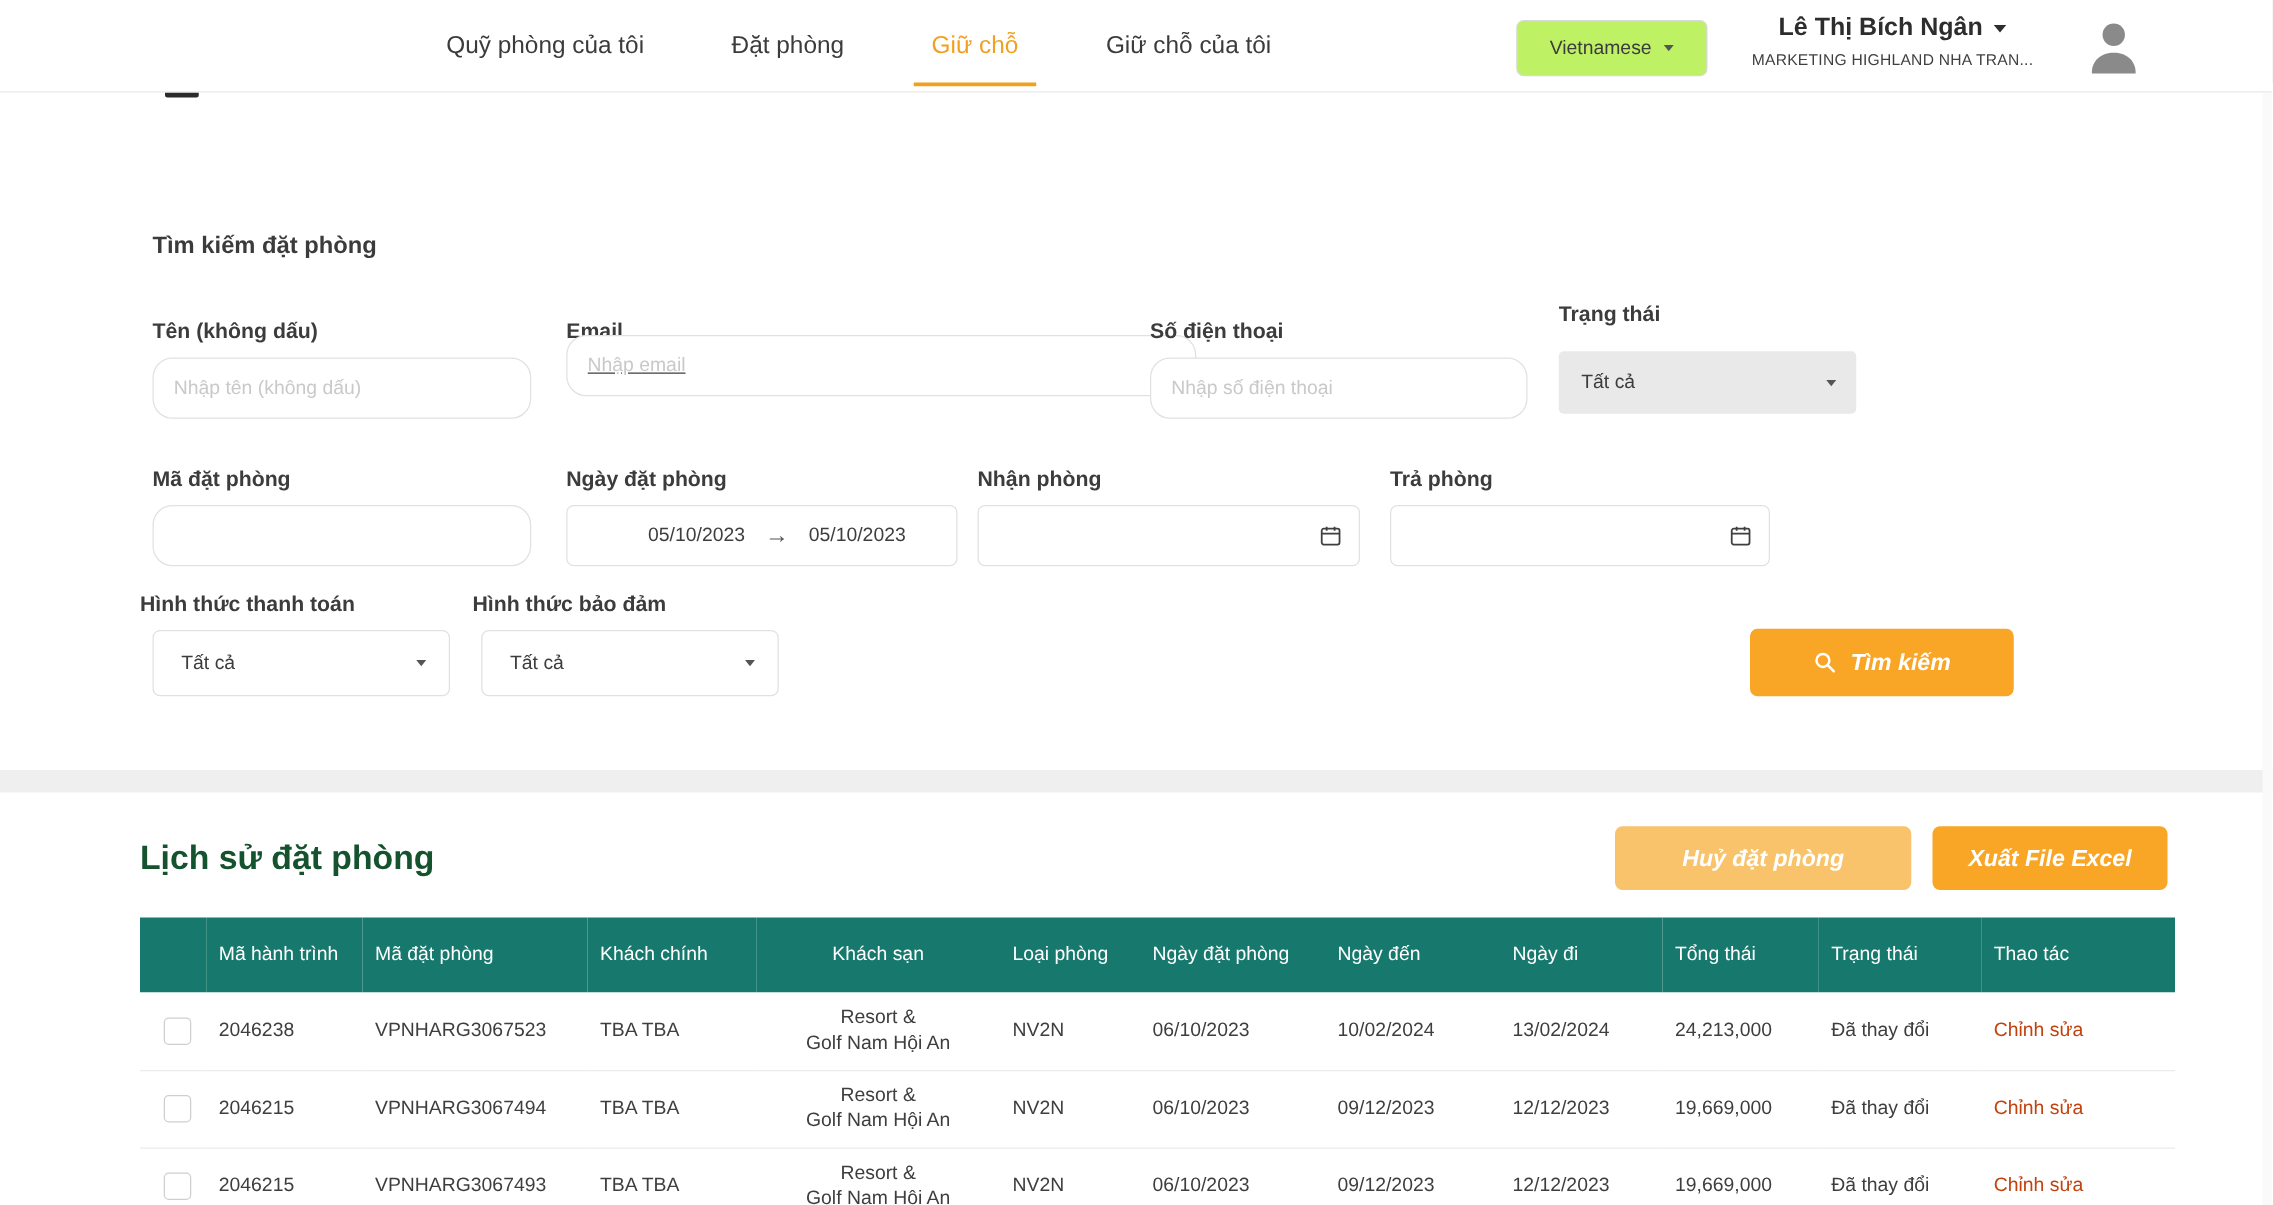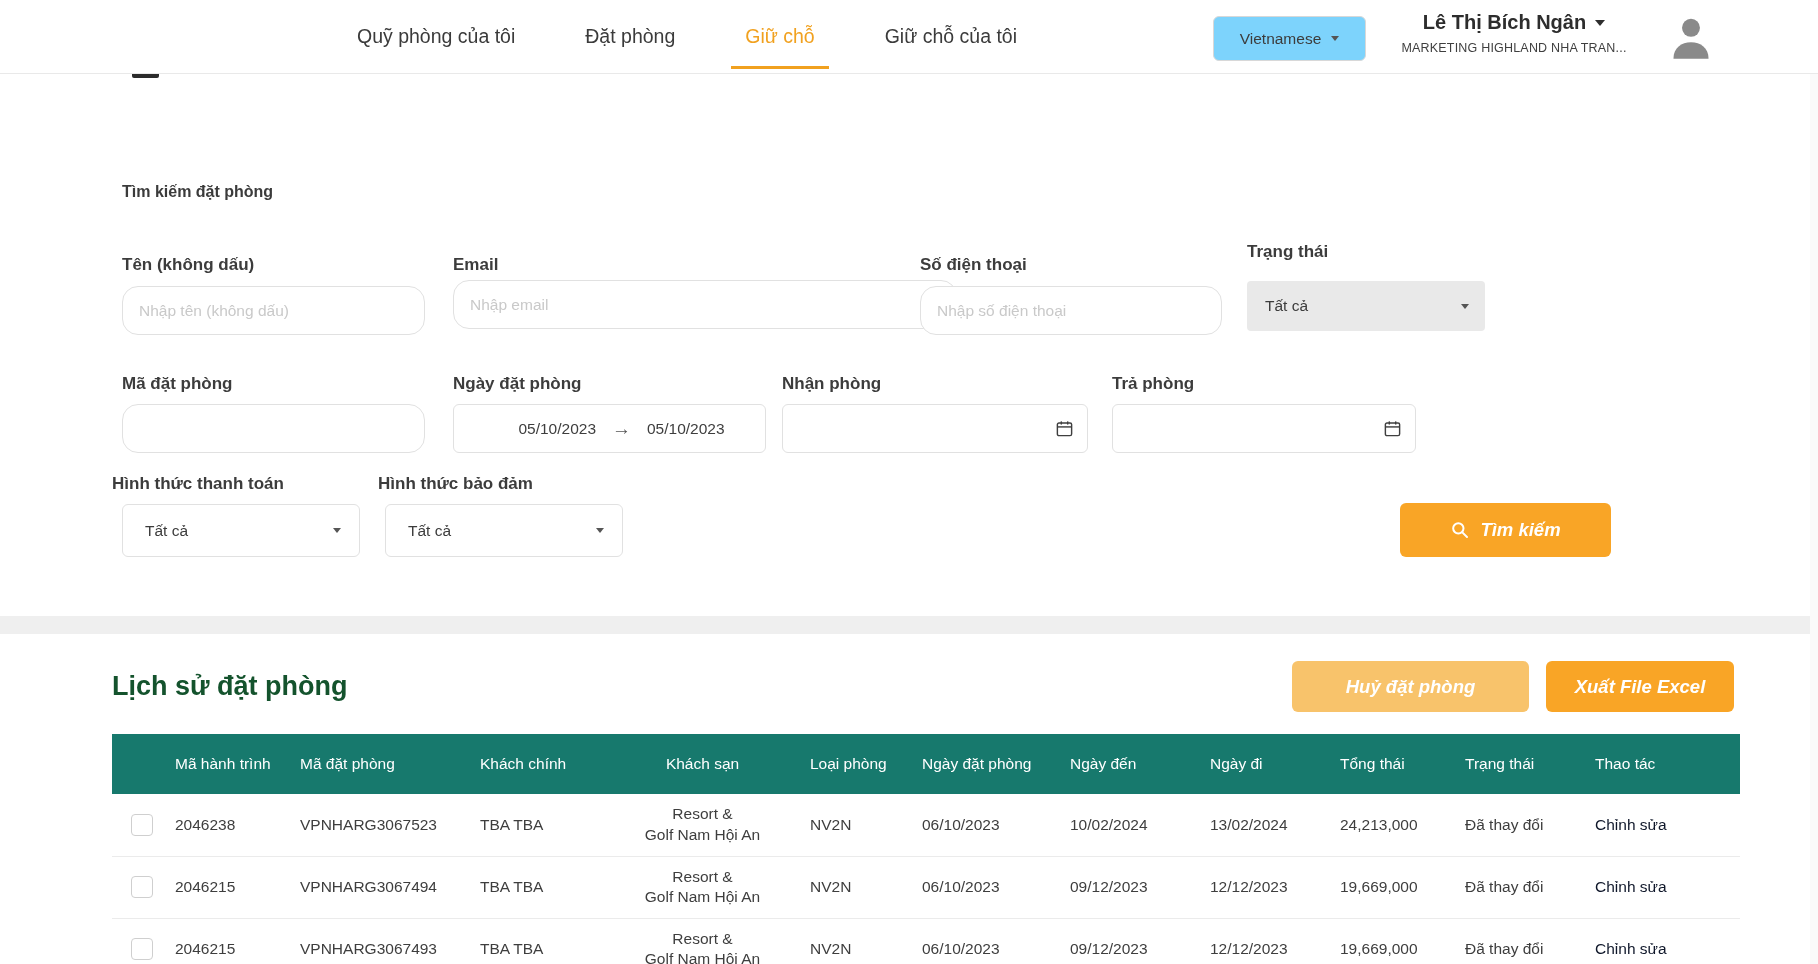--- a/index.html
+++ b/index.html
@@ -7,30 +7,30 @@
     width:1818px;height:964px;position:relative;overflow:hidden;background:#fff;
     font-family:"Liberation Sans","DejaVu Sans",sans-serif;color:#3c3c3c;
   }
   
   .navbar{position:absolute;left:0;top:0;width:1818px;height:73px;background:#fff;border-bottom:1px solid #e9e9e9;z-index:5;}
   .tabs{position:absolute;left:357px;top:0;height:72px;display:flex;gap:70px;align-items:stretch;}
   .tab{font-size:19.5px;font-weight:500;color:#3b3b3b;display:flex;align-items:center;position:relative;cursor:pointer;white-space:nowrap;}
   .tab.active{color:#f1a11f;}
   .tab.active::after{content:"";position:absolute;left:-14px;right:-14px;bottom:3px;height:3px;background:#f1a11f;}
   .lang-select{position:absolute;left:1213px;top:16px;width:153px;height:45px;border:1px solid #d8d8d8;border-radius:6px;
-    display:flex;align-items:center;justify-content:center;gap:10px;font-size:15.5px;color:#3c3c3c;background:#7dd3fc;cursor:pointer;box-sizing:border-box;}
+    display:flex;align-items:center;justify-content:center;gap:10px;font-size:15.5px;color:#3c3c3c;background:#bef264;cursor:pointer;box-sizing:border-box;}
   .caret{width:0;height:0;border-left:4.5px solid transparent;border-right:4.5px solid transparent;border-top:5.5px solid #555;display:inline-block;}
   .caret.dark{border-top-color:#2e2e2e;border-left-width:5.5px;border-right-width:5.5px;border-top-width:6.5px;}
   .user{position:absolute;left:1378px;top:11px;width:272px;text-align:center;cursor:pointer;}
   .user-name{font-size:20px;font-weight:700;color:#2d2d2d;display:flex;align-items:center;justify-content:center;gap:9px;white-space:nowrap;}
   .user-org{margin-top:7px;font-size:12.5px;color:#3f3f3f;letter-spacing:.2px;white-space:nowrap;}
   .avatar{position:absolute;left:1666px;top:13px;width:50px;height:50px;cursor:pointer;}
   .logo-fragment{position:absolute;left:132px;top:62px;width:27px;height:16px;background:#2b2b2b;border-radius:2px;}
   
-  .search-title{position:absolute;left:122px;top:170px;font-size:16px;font-weight:700;color:#3b3b3b;}
+  .search-title{position:absolute;left:122px;top:170px;font-size:19px;font-weight:700;color:#3b3b3b;}
   .f-label{position:absolute;font-size:17px;font-weight:700;color:#3c3c3c;white-space:nowrap;}
   .f-input{position:absolute;height:49px;border:1px solid #e1e1e1;border-radius:16px;box-sizing:border-box;background:#fff;
     font-size:15.5px;color:#3e3e3e;padding:0 16px;outline:none;font-family:inherit;}
   .f-input::placeholder{color:#c9c9c9;}
   .select{position:absolute;box-sizing:border-box;display:flex;align-items:center;cursor:pointer;font-size:15.5px;color:#3c3c3c;}
   .select .val{flex:1;}
   .sel-gray{background:#e9e9e9;border-radius:4px;padding:0 16px 0 18px;height:50px;}
   .sel-white{background:#fff;border:1px solid #e1e1e1;border-radius:6px;padding:0 18px 0 22px;height:53px;}
   .date-range{position:absolute;height:49px;border:1px solid #e1e1e1;border-radius:6px;box-sizing:border-box;background:#fff;
     display:flex;align-items:center;justify-content:center;gap:16px;font-size:15.5px;color:#3e3e3e;cursor:pointer;}
@@ -47,21 +47,21 @@
   .btn-cancel{position:absolute;left:1292px;top:661px;width:237px;height:51px;background:#f8c36b;}
   .btn-export{position:absolute;left:1546px;top:661px;width:188px;height:51px;background:#f9a526;}
   table.grid{position:absolute;left:112px;top:734px;width:1628px;border-collapse:collapse;table-layout:fixed;}
   table.grid th{background:#17796d;color:#fff;font-size:15.5px;font-weight:500;text-align:left;
     padding:8px 10px;height:60px;box-sizing:border-box;vertical-align:middle;line-height:1.35;}
   table.grid td{font-size:15.5px;color:#3e3e3e;padding:8px 10px;height:62px;box-sizing:border-box;
     border-bottom:1px solid #ebebeb;background:#fff;vertical-align:middle;}
   .col-center{text-align:center !important;}
   .hotel span{display:block;text-align:center;line-height:1.32;}
   .cb{width:20px;height:20px;border:1.5px solid #cfcfcf;border-radius:4px;background:#fff;margin-left:9px;cursor:pointer;}
-  .action-link{color:#0f172a;cursor:pointer;}
+  .action-link{color:#c2410c;cursor:pointer;}
   
   .scroll-track{position:absolute;right:0;top:0;width:8px;height:964px;background:#fafafa;}
   .scroll-thumb{position:absolute;right:0;top:0;width:8px;height:66px;background:#dcdcdc;cursor:pointer;}
 </style>
 </head>
 <body>
 
 <header class="navbar">
   <nav class="tabs">
     <div class="tab">Quỹ phòng của tôi</div>
@@ -87,21 +87,21 @@
     </svg>
   </div>
 </header>
 <div class="logo-fragment"></div>
 
 <h2 class="search-title">Tìm kiếm đặt phòng</h2>
 
 <label class="f-label" style="left:122px;top:255px;">Tên (không dấu)</label>
 <input class="f-input" style="left: 122px; top: 286px; width: 303px;" placeholder="Nhập tên (không dấu)">
 <label class="f-label" style="left:453px;top:255px;">Email</label>
-<input class="f-input" style="left: 453px; top: 280px; width: 504px;" placeholder="Nhập email">
+<input class="f-input" style="left: 453px; top: 268px; width: 504px; text-decoration: underline;" placeholder="Nhập email">
 <label class="f-label" style="left:920px;top:255px;">Số điện thoại</label>
 <input class="f-input" style="left: 920px; top: 286px; width: 302px;" placeholder="Nhập số điện thoại">
 <label class="f-label" style="left:1247px;top:242px;">Trạng thái</label>
 <div class="select sel-gray" style="left:1247px;top:281px;width:238px;">
   <span class="val">Tất cả</span>
   <span class="caret"></span>
 </div>
 
 <label class="f-label" style="left:122px;top:374px;">Mã đặt phòng</label>
 <input class="f-input" style="left: 122px; top: 404px; width: 303px;">

